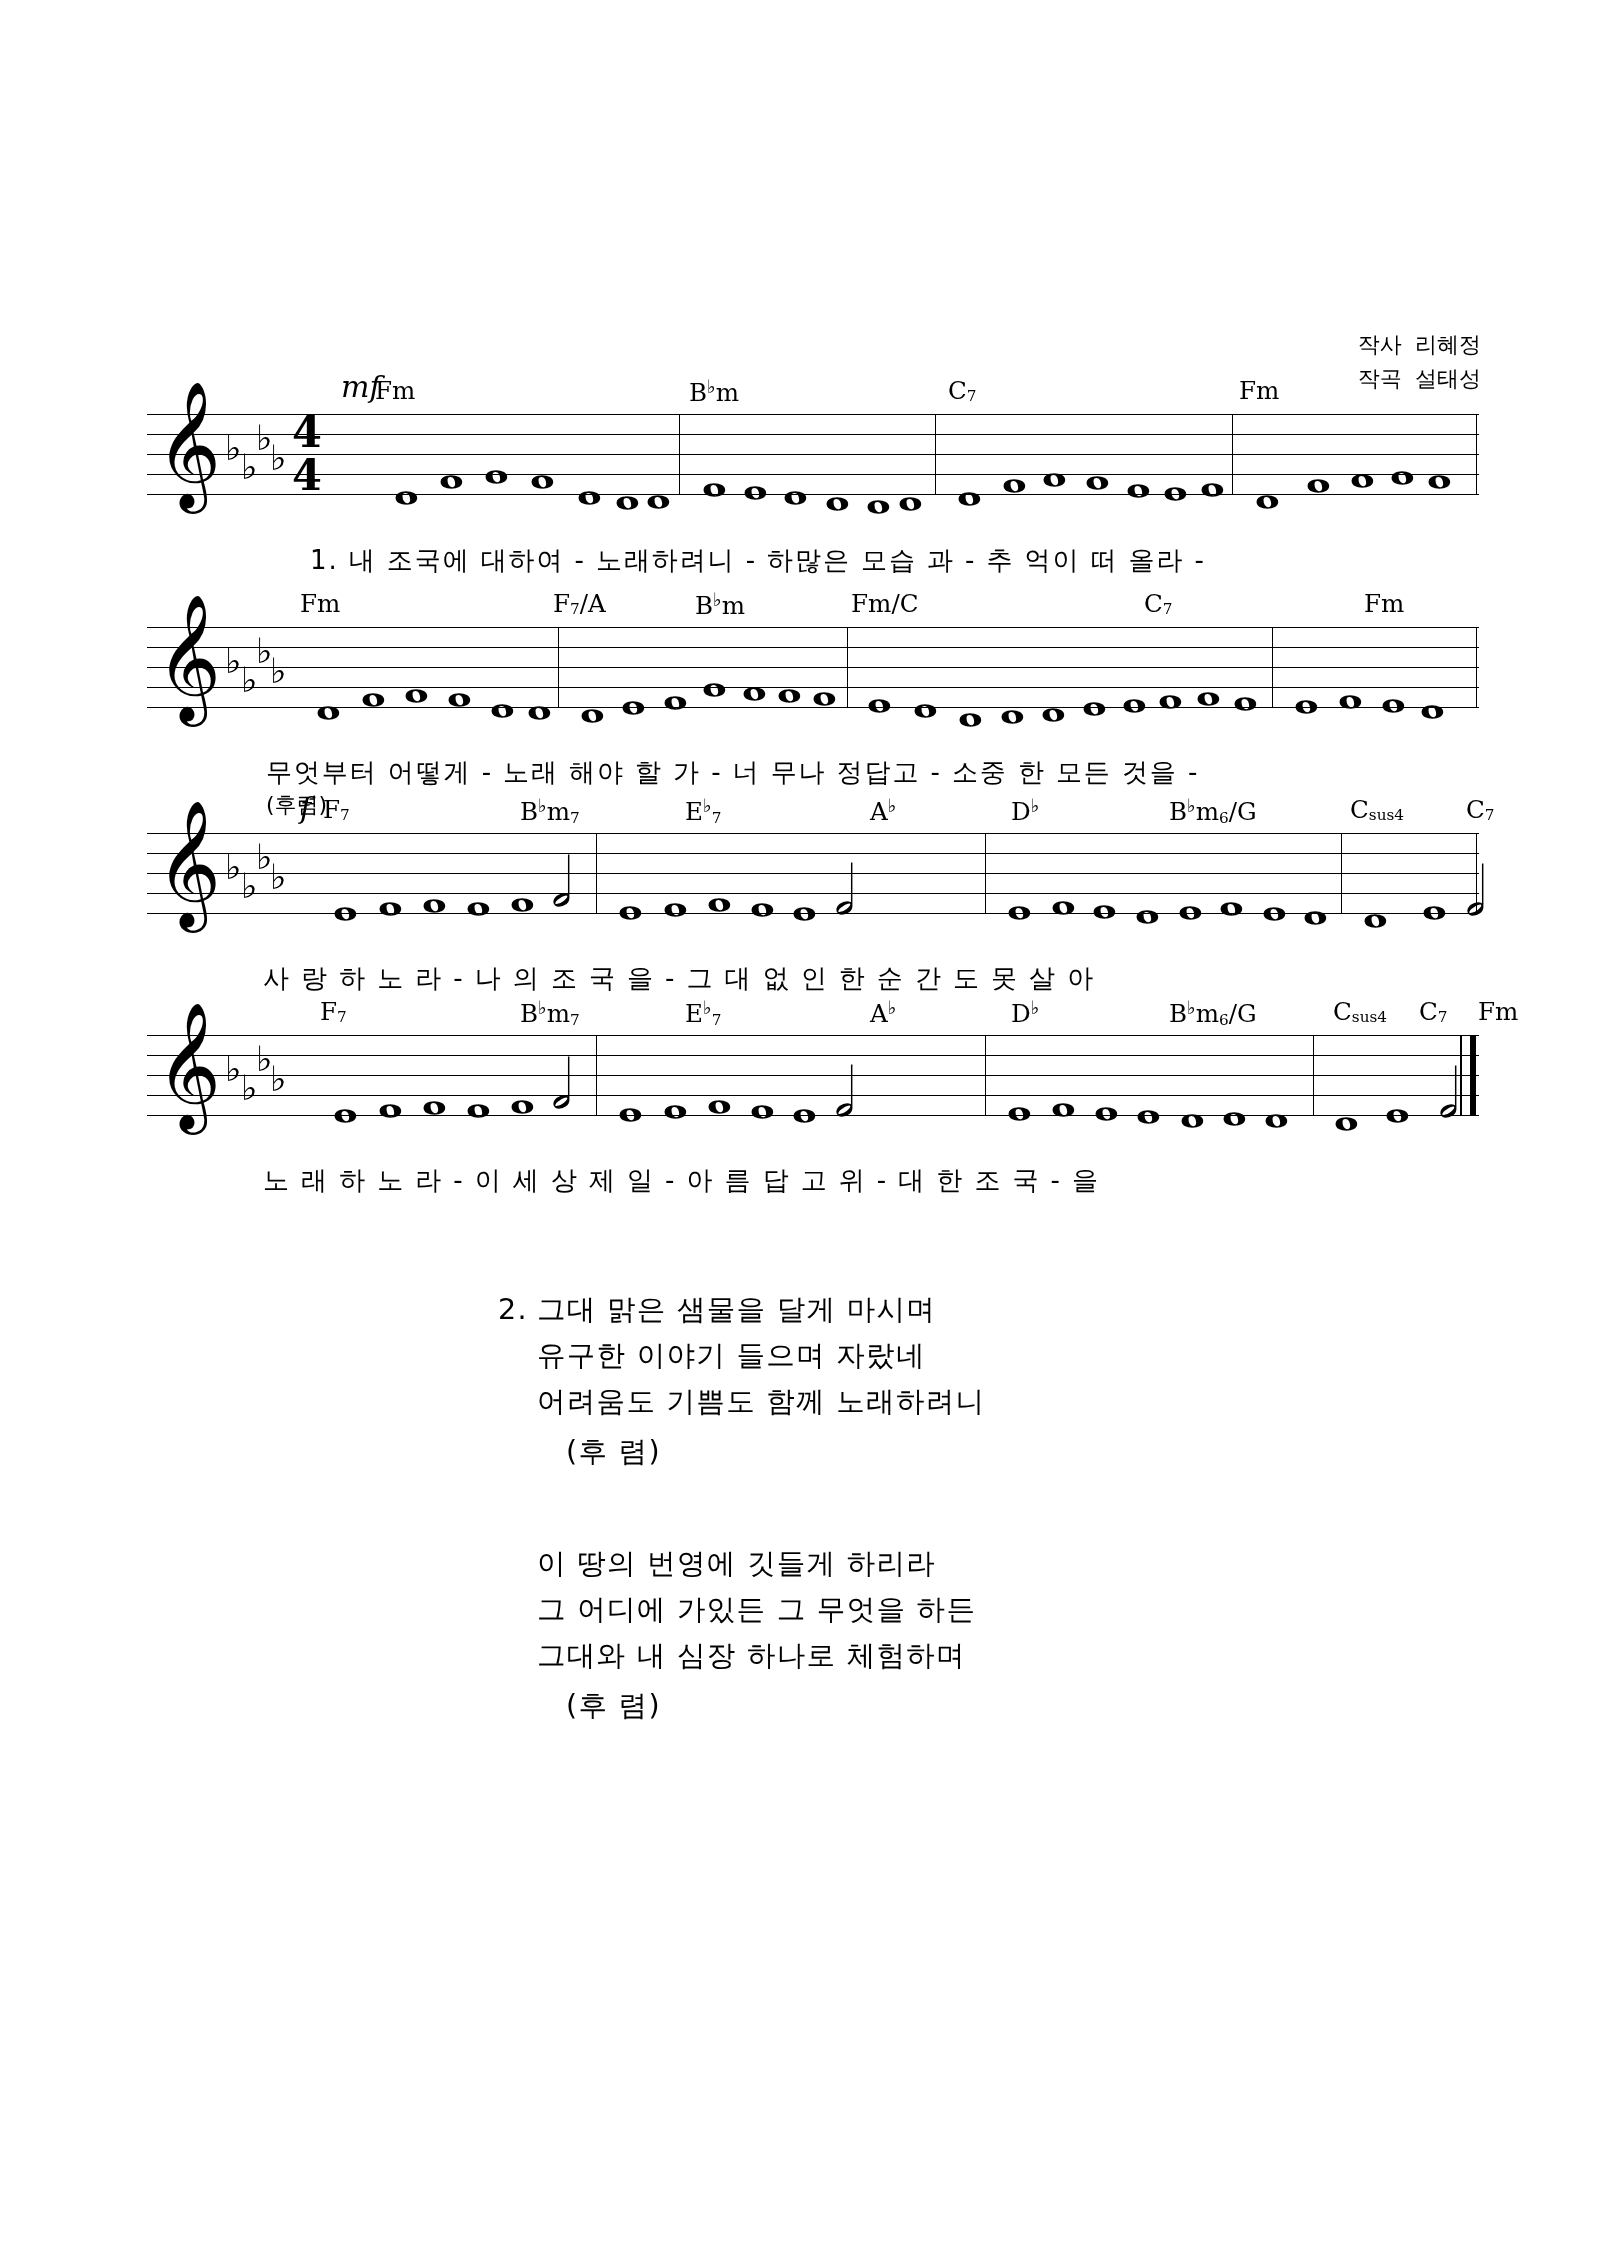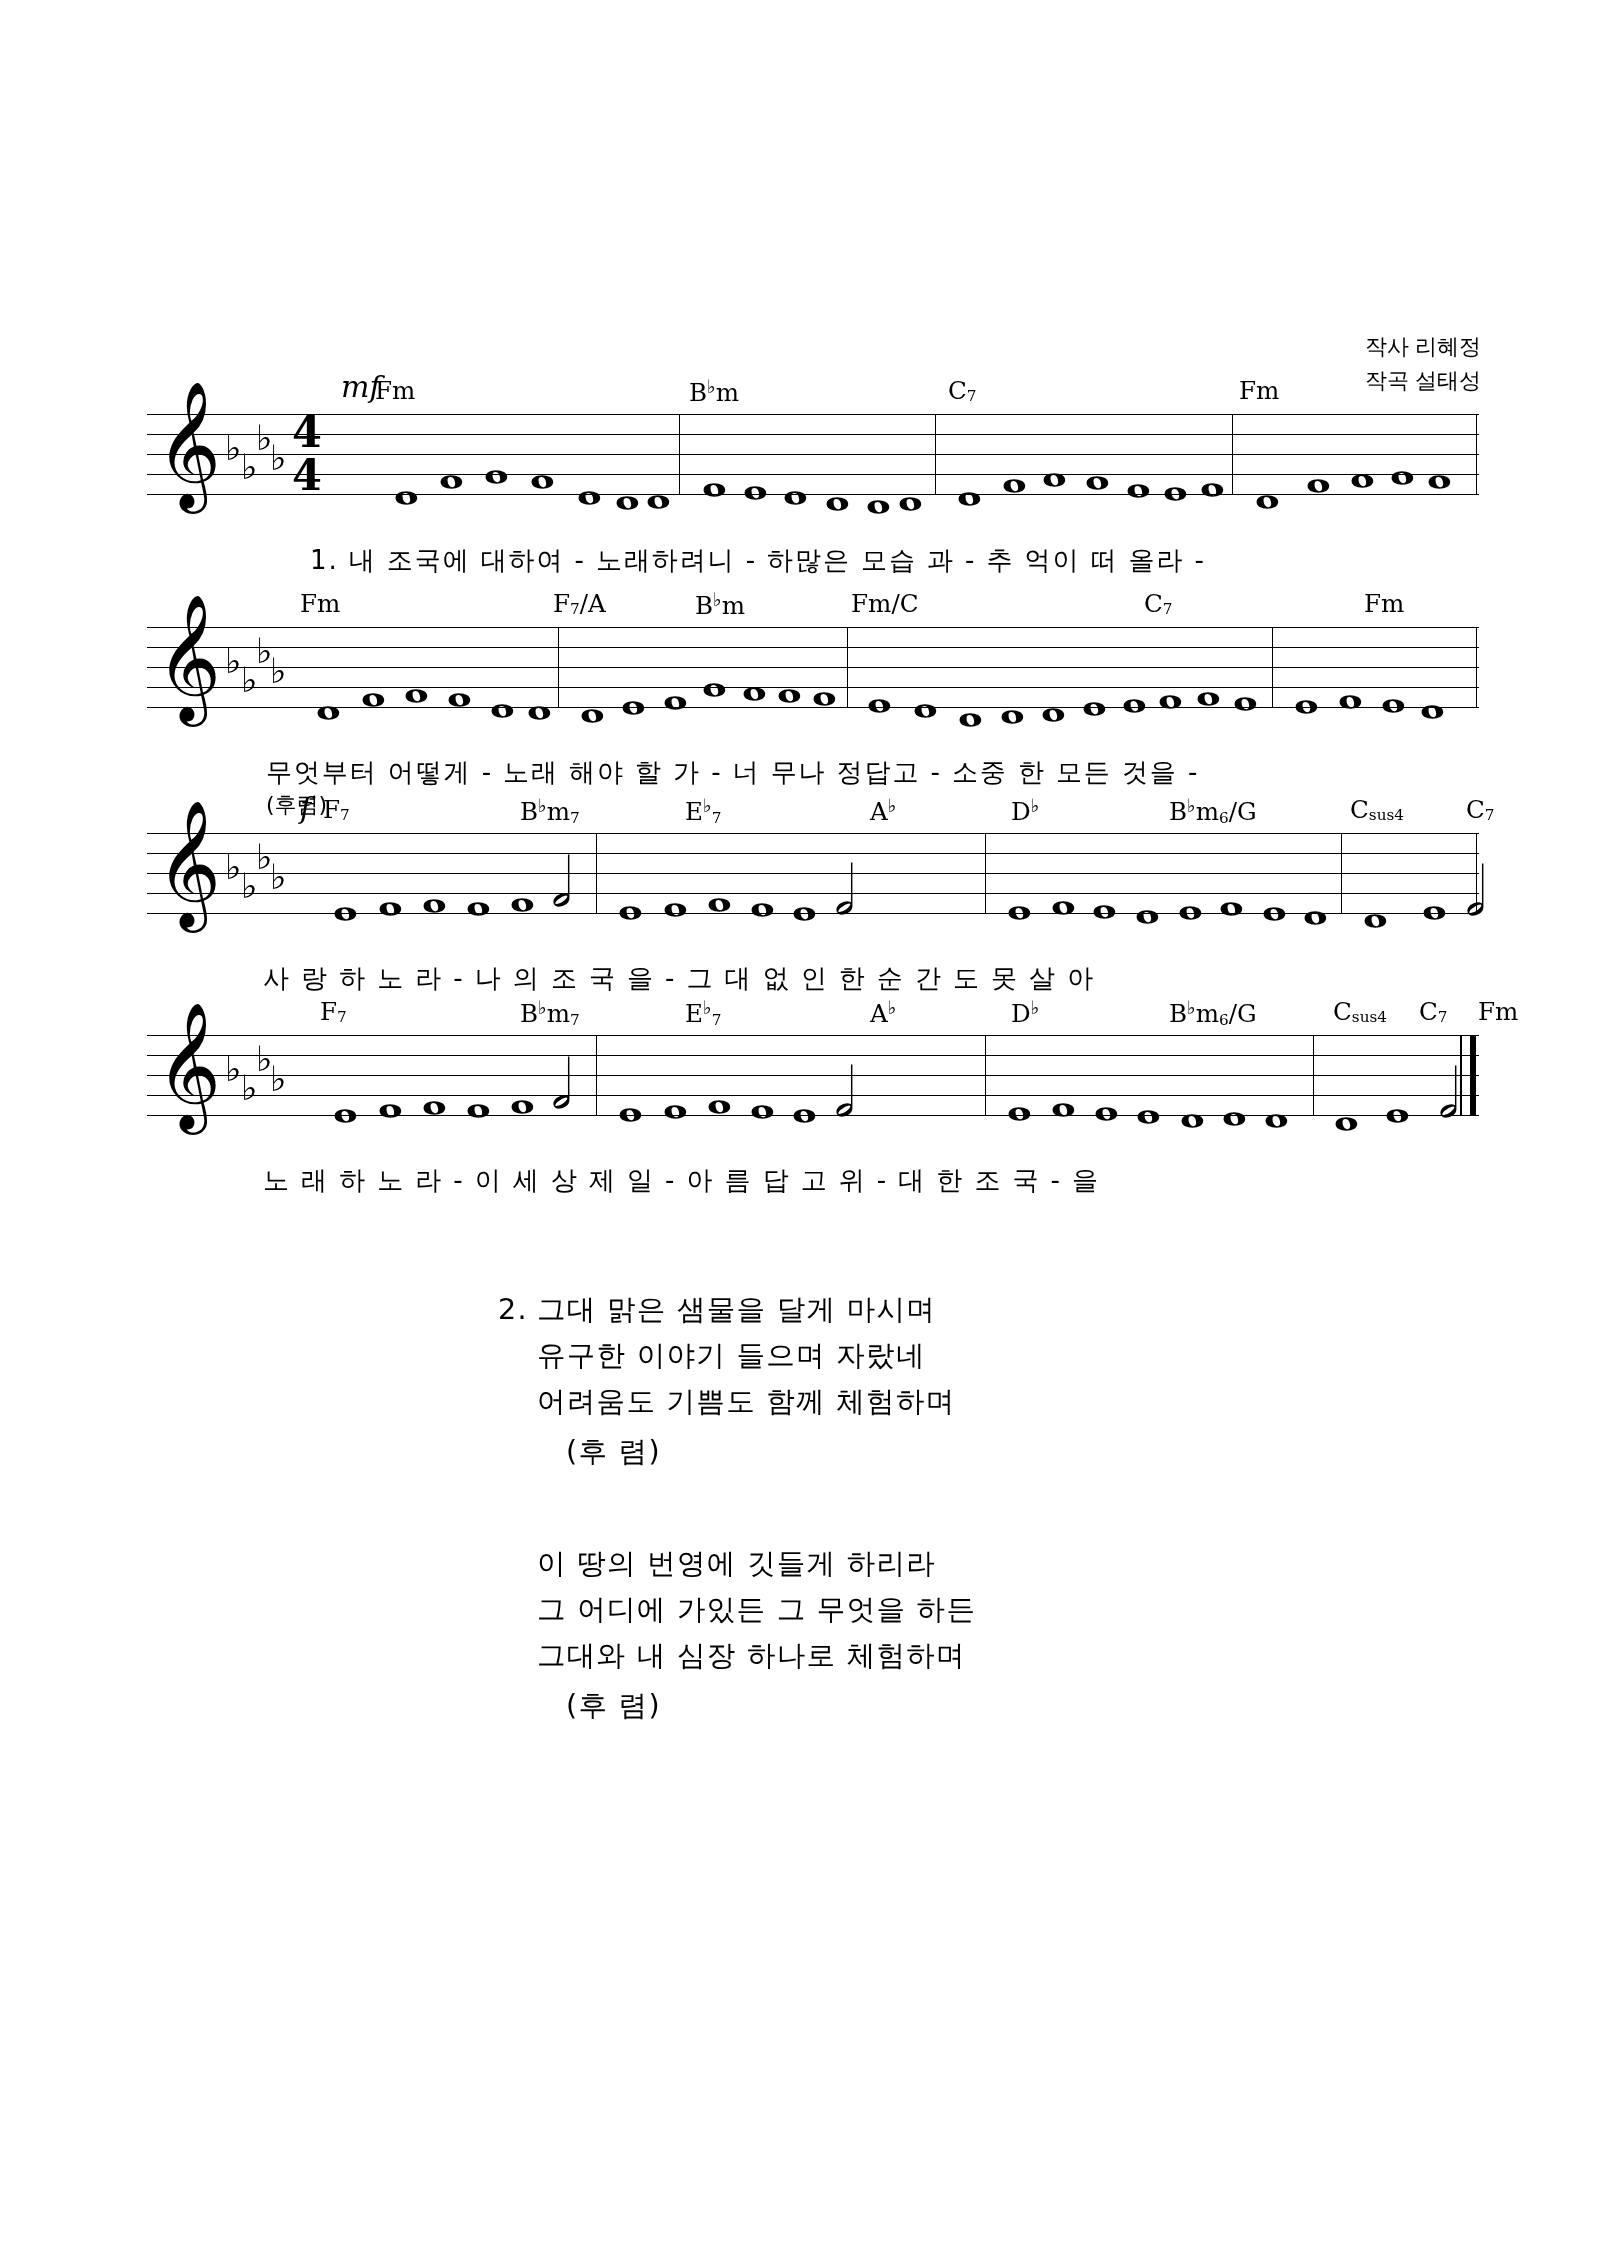--- a/index.html
+++ b/index.html
@@ -40,21 +40,21 @@
     font-family: "DejaVu Sans", sans-serif;
     font-size: 23px;
     letter-spacing: 0.6px;
     white-space: nowrap;
   }
   .credits {
     position: absolute;
     top: 330px;
     right: 139px;
     text-align: left;
-    font-family: Liberation Sans, sans-serif;
+    font-family: Liberation Mono, monospace;
     font-size: 22px;
     line-height: 1.55;
   }
   .credits div { white-space: nowrap; }
 
   
   .system {
     position: absolute;
     left: 147px;
     width: 1332px;
@@ -445,21 +445,21 @@
   </div>
   <div class="lyric-row" style="top:1163px; left:263px;">노 래 하 노 라 -       이 세 상 제 일 -        아 름 답 고 위 - 대 한  조  국  - 을</div>
 
   <div class="verses">
 
     <div class="verse">
       <div class="verse-line first">
         <span class="verse-num">2.</span><span>그대 맑은 샘물을 달게 마시며</span>
       </div>
       <div class="verse-line indent">유구한 이야기 들으며 자랐네</div>
-      <div class="verse-line indent">어려움도 기쁨도 함께 체험하며</div>
+      <div class="verse-line indent">어려움도 기쁨도 함께 노래하려니</div>
       <div class="verse-line refrain">(후 렴)</div>
     </div>
 
     <div class="verse">
       <div class="verse-line indent">이 땅의 번영에 깃들게 하리라</div>
       <div class="verse-line indent">그 어디에 가있든 그 무엇을 하든</div>
       <div class="verse-line indent">그대와 내 심장 하나로 체험하며</div>
       <div class="verse-line refrain">(후 렴)</div>
     </div>
 

